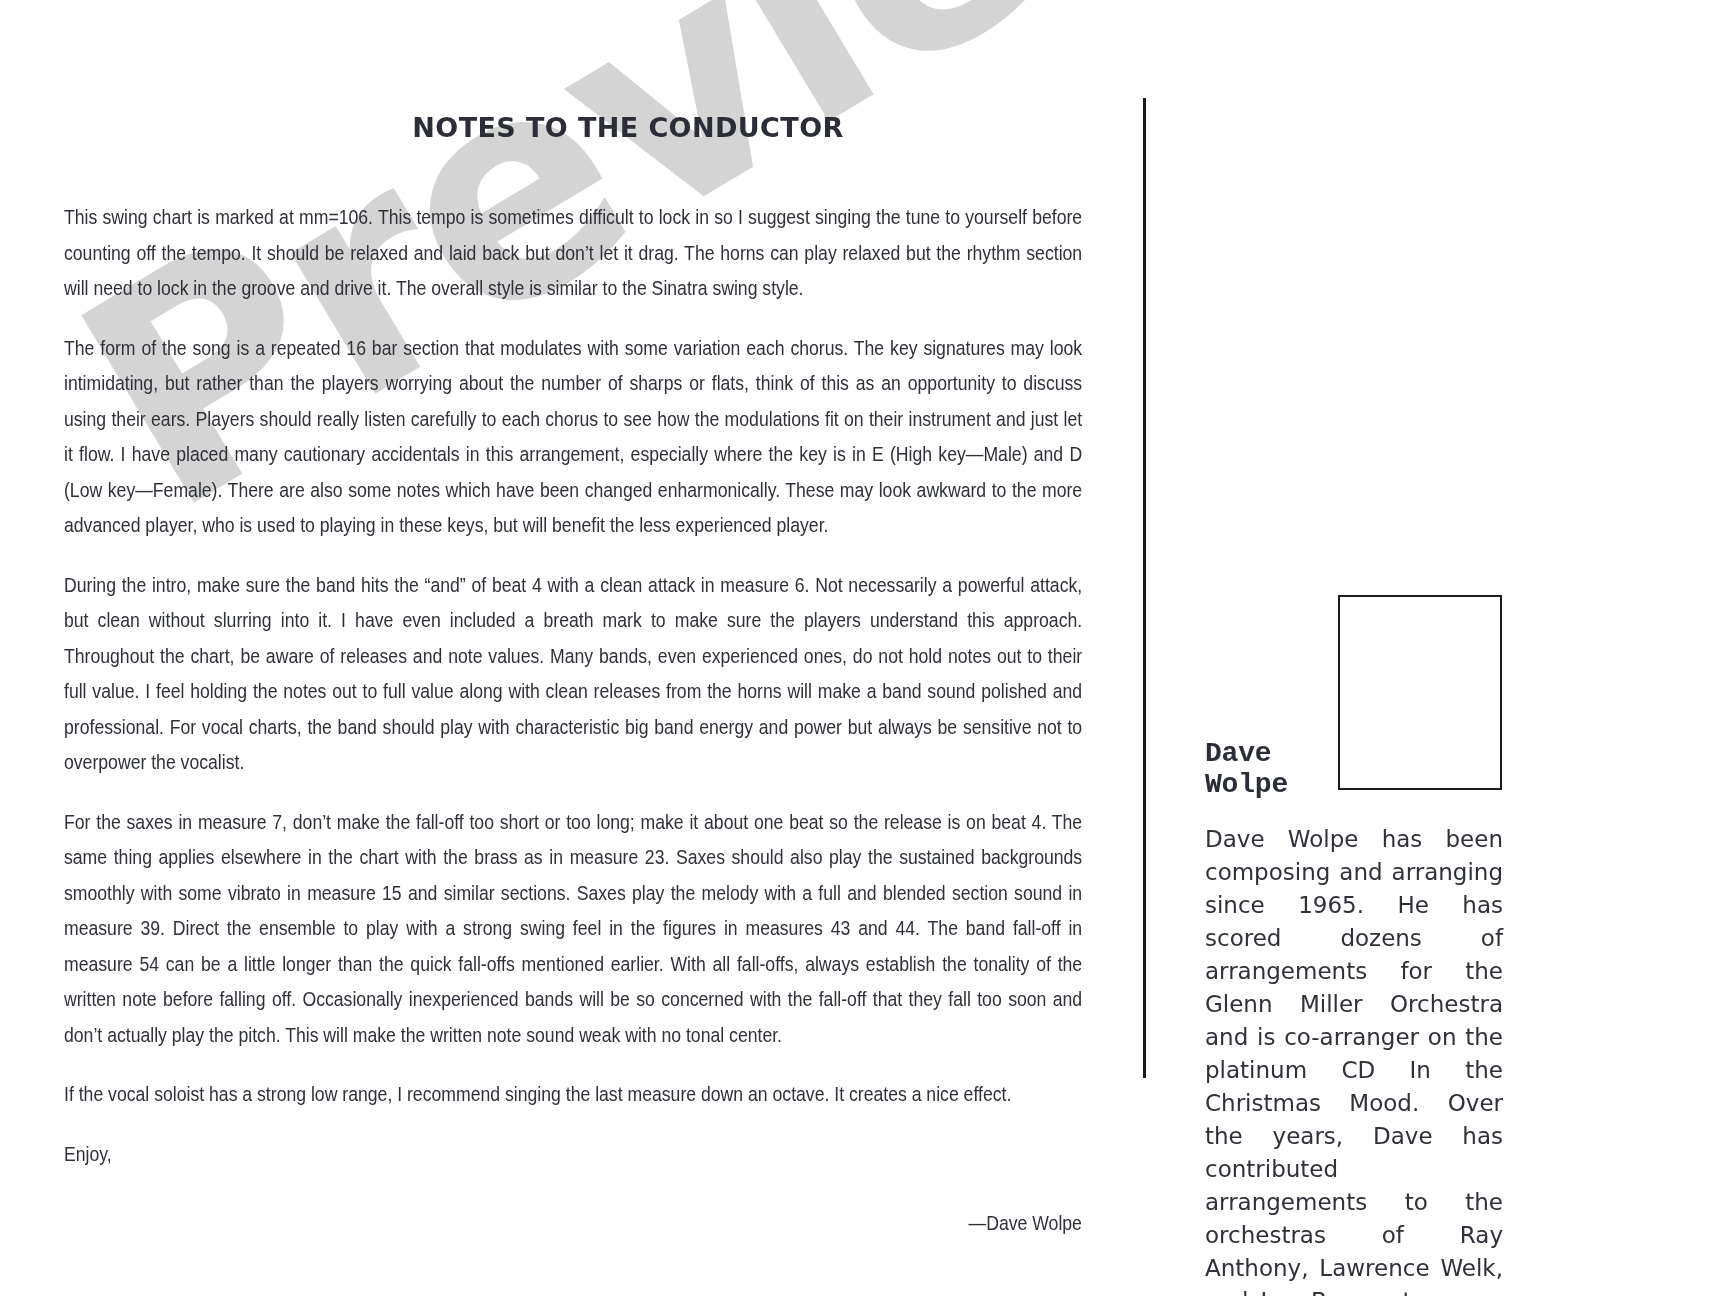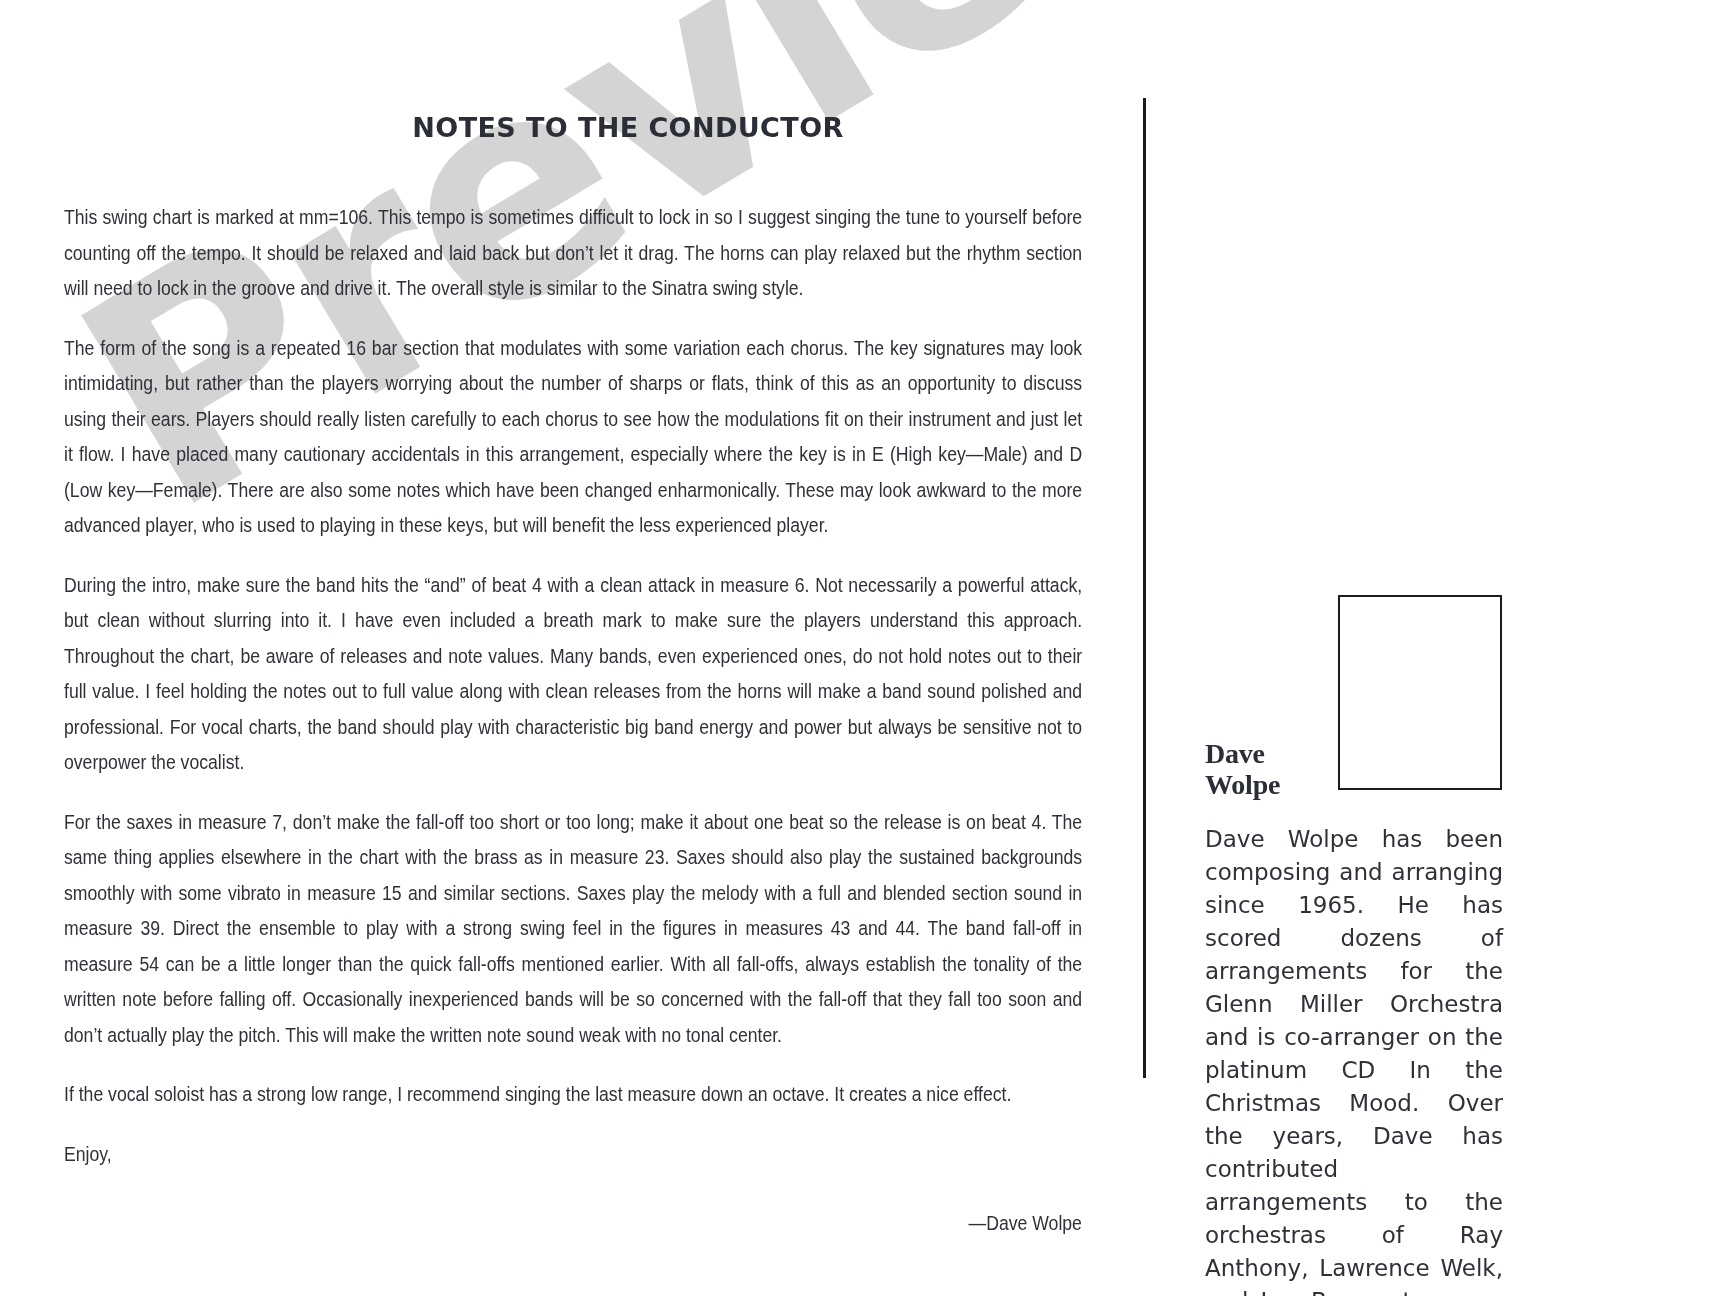--- a/index.html
+++ b/index.html
@@ -126,21 +126,21 @@
     border: 2px solid #1a1c22;
     background: #ffffff;
     box-sizing: border-box;
   }
 
   #composer-name {
     position: absolute;
     left: 0px;
     top: 148px;
     width: 130px;
-    font-family: Liberation Serif, serif;
+    font-family: Liberation Mono, monospace;
     font-weight: 700;
     font-size: 28px;
     line-height: 31px;
     color: #2b2e37;
     letter-spacing: -0.2px;
   }
 
   #bio-text {
     position: absolute;
     left: 0px;

